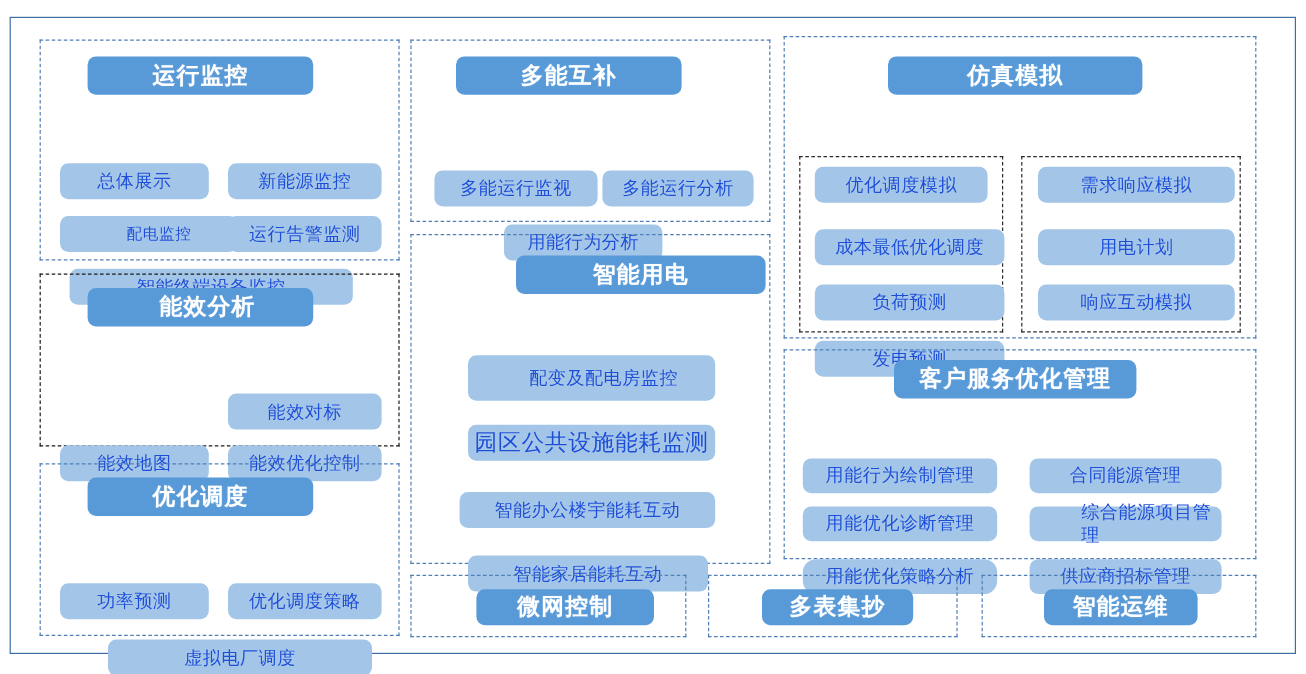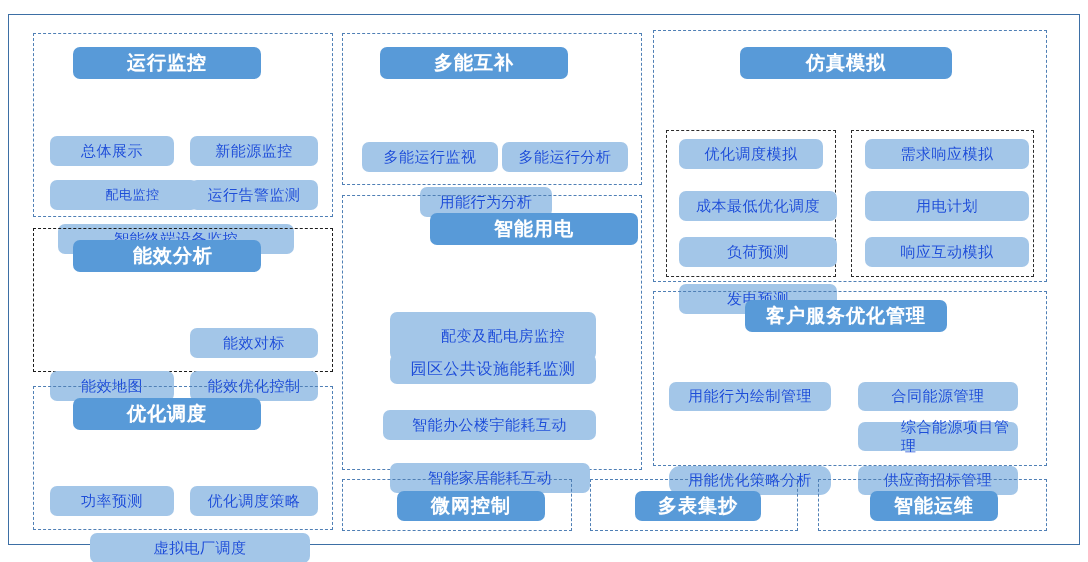--- a/index.html
+++ b/index.html
@@ -78,22 +78,22 @@
   <div class="group" style="left:342px;top:33px;width:300px;height:152px;">
   </div>
   <div class="hdr" style="left:380px;top:47px;width:188px;height:32px;font-size:19px;">多能互补</div>
   <div class="chip" style="left:362px;top:98px;width:136px;height:30px;font-size:15px;">多能运行监视</div>
   <div class="chip" style="left:502px;top:98px;width:126px;height:30px;font-size:15px;">多能运行分析</div>
   <div class="chip" style="left:420px;top:143px;width:132px;height:30px;font-size:15px;">用能行为分析</div>
 
   <div class="group" style="left:342px;top:195px;width:300px;height:275px;">
   </div>
   <div class="hdr" style="left:390px;top:213px;width:208px;height:32px;font-size:19px;margin-left:40px;">智能用电</div>
-  <div class="chip" style="left:390px;top:268px;width:206px;height:48px;font-size:15px;padding-left:20px;">配变及配电房监控</div>
-  <div class="chip" style="left:390px;top:310px;width:206px;height:30px;font-size:16px;">园区公共设施能耗监测</div>
+  <div class="chip" style="left:390px;top:252px;width:206px;height:38px;font-size:15px;padding-left:20px;">配变及配电房监控</div>
+  <div class="chip" style="left:390px;top:310px;width:206px;height:30px;font-size:19px;">园区公共设施能耗监测</div>
   <div class="chip" style="left:383px;top:366px;width:213px;height:30px;font-size:15px;">智能办公楼宇能耗互动</div>
   <div class="chip" style="left:390px;top:419px;width:200px;height:30px;font-size:15px;">智能家居能耗互动</div>
 
   <div class="group" style="left:653px;top:30px;width:394px;height:252px;">
   </div>
   <div class="hdr" style="left:740px;top:47px;width:212px;height:32px;font-size:19px;">仿真模拟</div>
   <div class="chip" style="left:679px;top:95px;width:144px;height:30px;font-size:15px;">优化调度模拟</div>
   <div class="chip" style="left:865px;top:95px;width:164px;height:30px;font-size:15px;">需求响应模拟</div>
 
   <div class="group sub" style="left:666px;top:130px;width:170px;height:147px;">
@@ -105,20 +105,21 @@
   <div class="group sub" style="left:851px;top:130px;width:183px;height:147px;">
   </div>
   <div class="chip" style="left:865px;top:147px;width:164px;height:30px;font-size:15px;">用电计划</div>
   <div class="chip" style="left:865px;top:193px;width:164px;height:30px;font-size:15px;">响应互动模拟</div>
 
   <div class="group" style="left:653px;top:291px;width:394px;height:175px;">
   </div>
   <div class="hdr" style="left:745px;top:300px;width:202px;height:32px;font-size:19px;">客户服务优化管理</div>
   <div class="chip" style="left:669px;top:338px;width:162px;height:29px;font-size:15px;">用能行为绘制管理</div>
   <div class="chip" style="left:858px;top:338px;width:160px;height:29px;font-size:15px;">合同能源管理</div>
+  <div class="chip" style="left:669px;top:378px;width:162px;height:29px;font-size:15px;">用能优化诊断管理</div>
   <div class="chip" style="left:858px;top:378px;width:160px;height:29px;font-size:15px;padding-left:43px;">综合能源项目管理</div>
   <div class="chip" style="left:669px;top:422px;width:162px;height:29px;font-size:15px;border-radius:11px;">用能优化策略分析</div>
   <div class="chip" style="left:858px;top:422px;width:160px;height:29px;font-size:15px;">供应商招标管理</div>
 
   <div class="group" style="left:342px;top:479px;width:230px;height:52px;">
   </div>
   <div class="hdr" style="left:397px;top:491px;width:148px;height:30px;font-size:19px;">微网控制</div>
 
   <div class="group" style="left:590px;top:479px;width:208px;height:52px;">
   </div>

